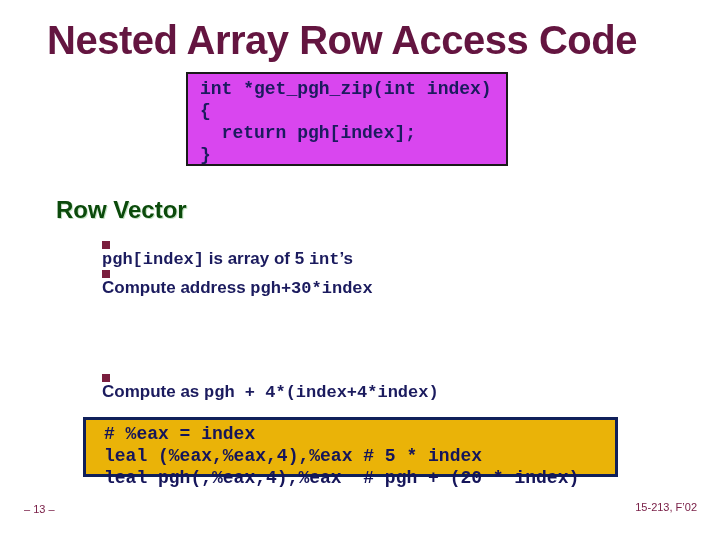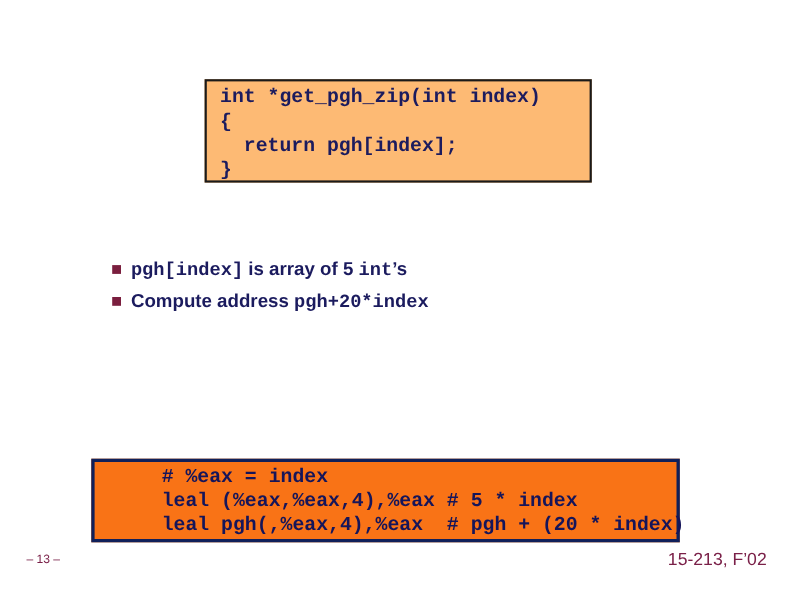--- a/index.html
+++ b/index.html
@@ -12,22 +12,22 @@
   }
   .slide{position:absolute;inset:0;}
 
   .title{
     position:absolute;left:47px;top:18px;width:650px;
     font-size:40px;font-weight:bold;letter-spacing:-0.5px;
     color:#641540;
   }
 
   .code-box-c{
-    position:absolute;left:186px;top:72px;width:352px;height:94px;
-    background:#fdba74;border:2px solid #1a1a1a;
+    position:absolute;left:186px;top:72px;width:322px;height:94px;
+    background:#d946ef;border:2px solid #1a1a1a;
     box-sizing:border-box;
   }
   .code-box-c pre{
     margin:4px 0 0 12px;
     font-family:"Liberation Mono",monospace;
     font-weight:bold;font-size:18px;line-height:22px;
     color:#1B1B5E;white-space:pre;
   }
 
   .section-heading{
@@ -36,82 +36,88 @@
     text-shadow:1px 1px 0 #c2e2c2;
   }
   #heading-row-vector{top:196px;}
   #heading-code{top:301px;}
 
   .bullet{
     position:absolute;left:102px;
     display:flex;align-items:flex-start;
     font-size:17px;font-weight:bold;color:#1B1B5E;
     white-space:pre;
+    flex-direction:column;
   }
   .bullet .marker{
     width:8px;height:8px;background:#7A1E3E;
     margin:6px 9px 0 0;flex:none;
   }
   .bullet .mono{
     font-family:"Liberation Mono",monospace;
     font-size:17px;font-weight:bold;
   }
   #bullet-rv-1{top:235px;}
   #bullet-rv-2{top:264px;}
   #bullet-code-1{top:339px;}
   #bullet-code-2{top:368px;}
 
   .code-box-asm{
-    position:absolute;left:83px;top:417px;width:535px;height:76px;
-    background:#f97316;border:3px solid #10205A;
+    position:absolute;left:83px;top:417px;width:535px;height:60px;
+    background:#eab308;border:3px solid #10205A;
     box-sizing:border-box;
-    padding-left:43px;
   }
   .code-box-asm pre{
     margin:3px 0 0 18px;
     font-family:"Liberation Mono",monospace;
     font-weight:bold;font-size:18px;line-height:22px;
     color:#15155A;white-space:pre;
   }
 
   .footer-page{
     position:absolute;left:24px;top:503px;
     font-size:11px;color:#7A2048;
   }
   .footer-course{
     position:absolute;right:23px;top:501px;
-    font-size:16px;color:#7A2048;
+    font-size:11px;color:#7A2048;
   }
 </style>
 </head>
 <body>
 
 <div class="slide">
 
+  <div class="title">Nested Array Row Access Code</div>
 
   <div class="code-box-c">
     <pre>int *get_pgh_zip(int index)
 {
   return pgh[index];
 }</pre>
   </div>
 
+  <div class="section-heading" id="heading-row-vector">Row Vector</div>
 
   <div class="bullet" id="bullet-rv-1">
     <span class="marker"></span>
     <span class="content"><span class="mono">pgh[index]</span><span> is array of 5 </span><span class="mono">int</span><span>’s</span></span>
   </div>
 
   <div class="bullet" id="bullet-rv-2">
     <span class="marker"></span>
-    <span class="content"><span>Compute address </span><span class="mono">pgh+20*index</span></span>
+    <span class="content"><span>Compute address </span><span class="mono">pgh+30*index</span></span>
   </div>
 
 
 
+  <div class="bullet" id="bullet-code-2">
+    <span class="marker"></span>
+    <span class="content"><span>Compute as </span><span class="mono">pgh + 4*(index+4*index)</span></span>
+  </div>
 
   <div class="code-box-asm">
     <pre># %eax = index
 leal (%eax,%eax,4),%eax # 5 * index
 leal pgh(,%eax,4),%eax  # pgh + (20 * index)</pre>
   </div>
 
   <div class="footer-page">– 13 –</div>
   <div class="footer-course">15-213, F’02</div>
 

